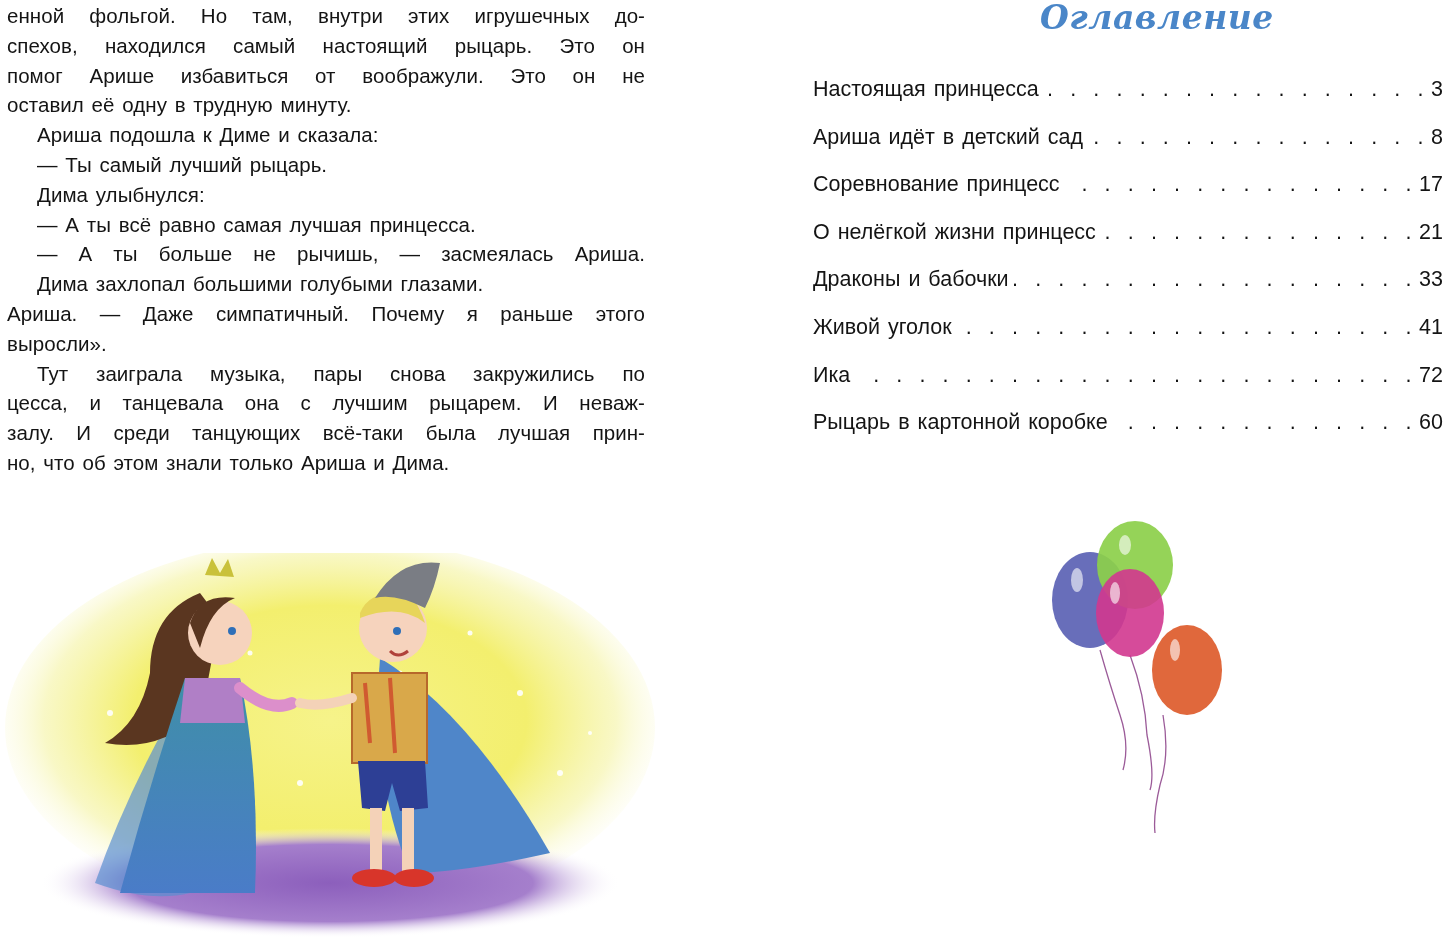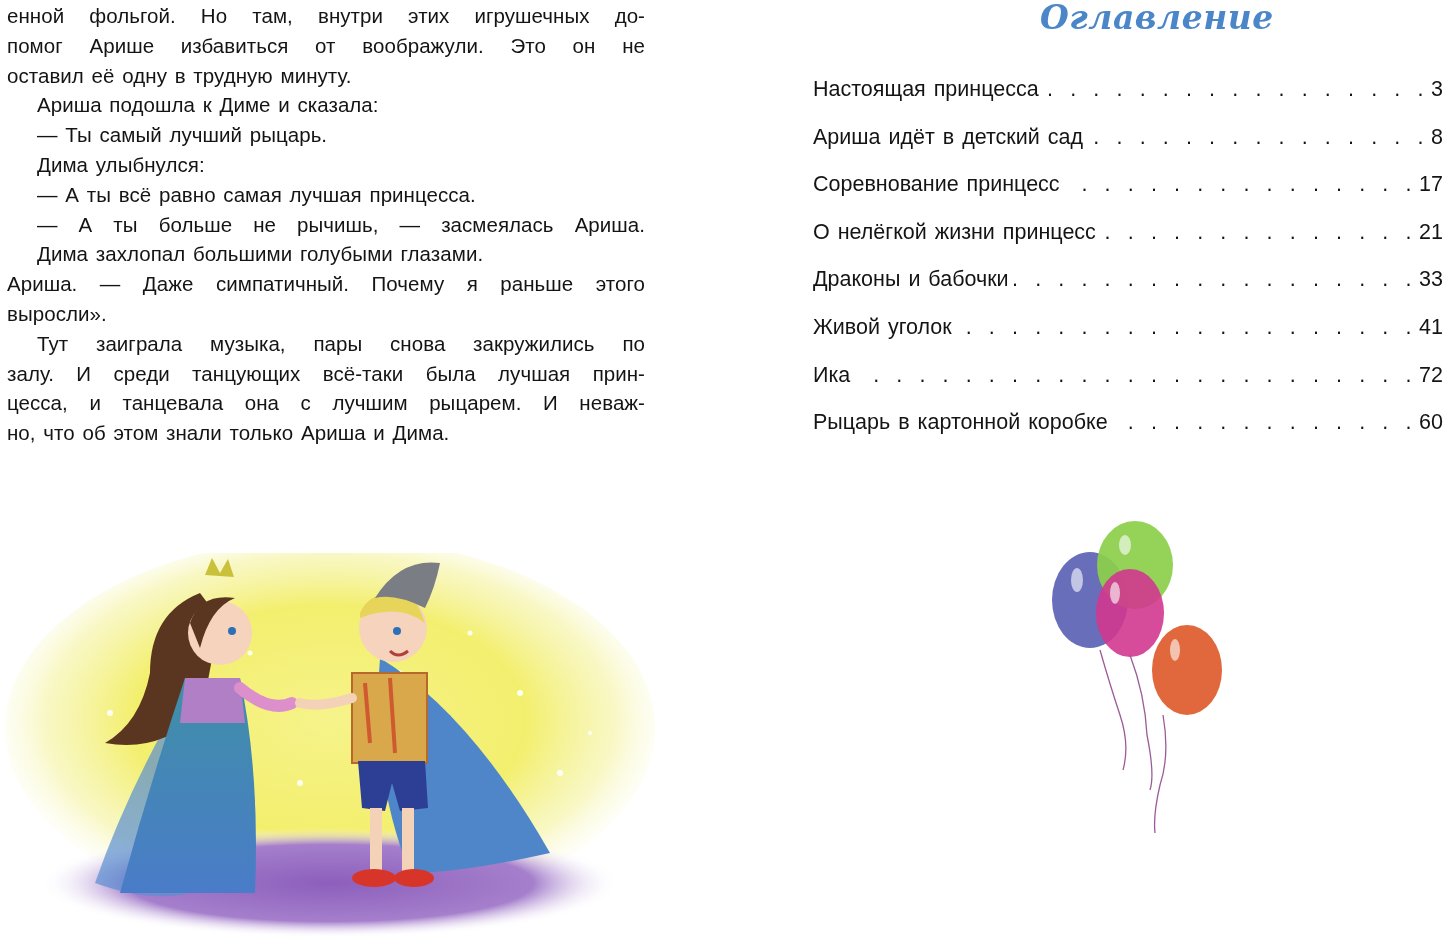--- a/index.html
+++ b/index.html
@@ -117,33 +117,34 @@
       width: 200px;
       height: 325px;
     }
   </style>
 </head>
 <body>
 
 <div class="page page-left">
   <div class="story" id="story">
       <span class="line">енной фольгой. Но там, внутри этих игрушечных до-</span>
+      <span class="line">спехов, находился самый настоящий рыцарь. Это он</span>
       <span class="line">помог Арише избавиться от воображули. Это он не</span>
       <span class="line last">оставил её одну в трудную минуту.</span>
       <span class="line indent last">Ариша подошла к Диме и сказала:</span>
       <span class="line indent last">— Ты самый лучший рыцарь.</span>
       <span class="line indent last">Дима улыбнулся:</span>
       <span class="line indent last">— А ты всё равно самая лучшая принцесса.</span>
       <span class="line indent">— А ты больше не рычишь, — засмеялась Ариша.</span>
       <span class="line indent last">Дима захлопал большими голубыми глазами.</span>
       <span class="line">Ариша. — Даже симпатичный. Почему я раньше этого</span>
       <span class="line last">выросли».</span>
       <span class="line indent">Тут заиграла музыка, пары снова закружились по</span>
+      <span class="line">цесса, и танцевала она с лучшим рыцарем. И неваж-</span>
       <span class="line">залу. И среди танцующих всё-таки была лучшая прин-</span>
-      <span class="line">цесса, и танцевала она с лучшим рыцарем. И неваж-</span>
       <span class="line last">но, что об этом знали только Ариша и Дима.</span>
     </div>
 
   <svg class="illus-left" viewBox="0 0 660 386" xmlns="http://www.w3.org/2000/svg">
     <defs>
       <radialGradient id="glow" cx="50%" cy="48%" r="55%">
         <stop offset="0%" stop-color="#f6f38a"></stop>
         <stop offset="55%" stop-color="#f3ef6e"></stop>
         <stop offset="80%" stop-color="#f7f6b8" stop-opacity="0.8"></stop>
         <stop offset="100%" stop-color="#ffffff" stop-opacity="0"></stop>

